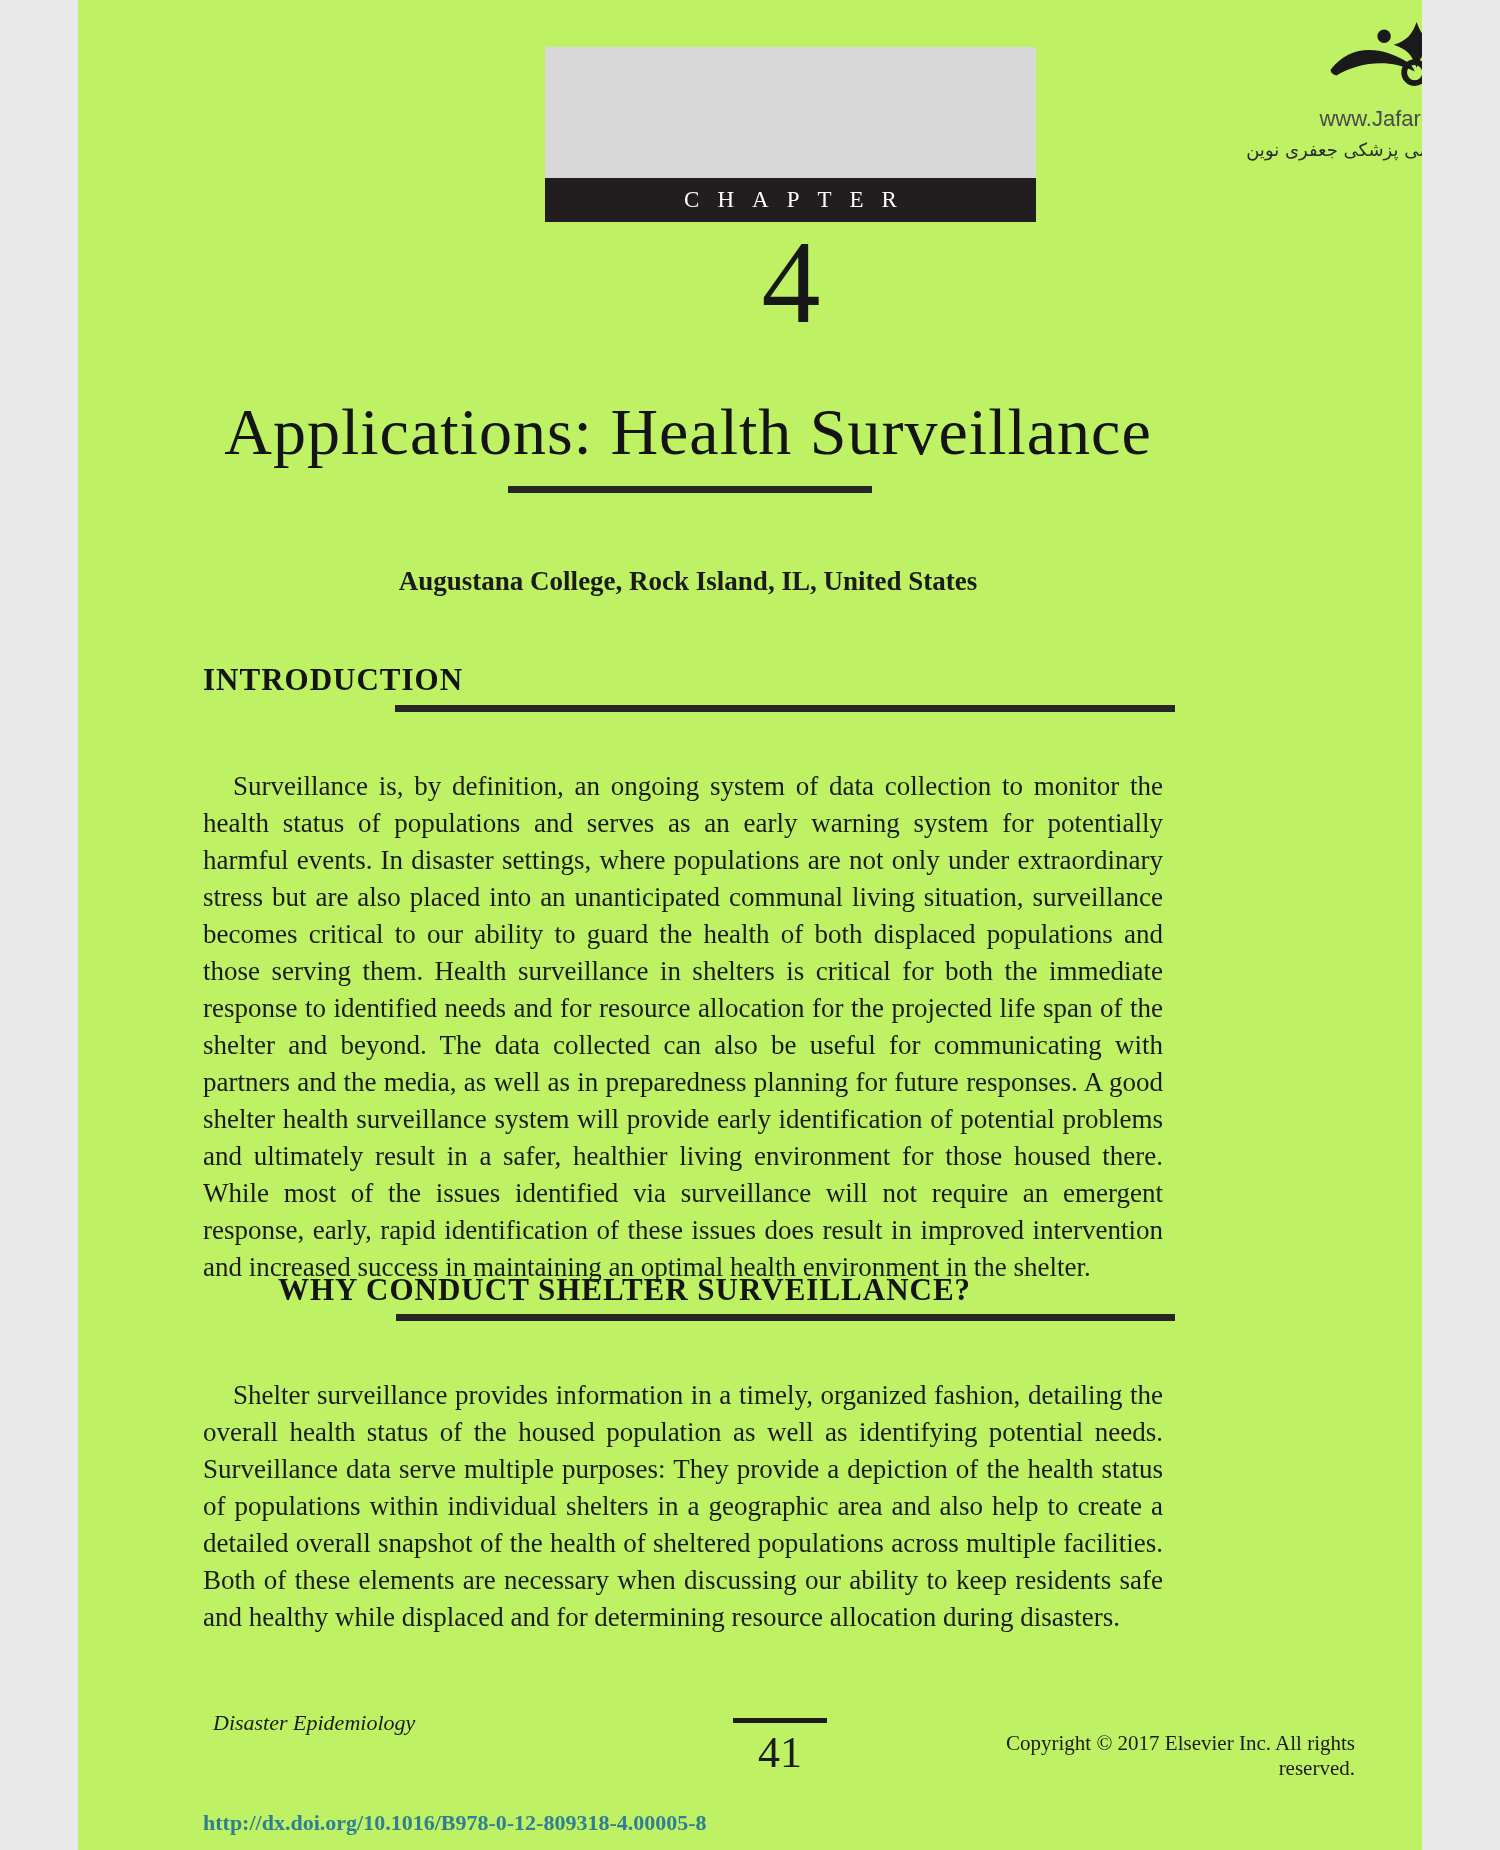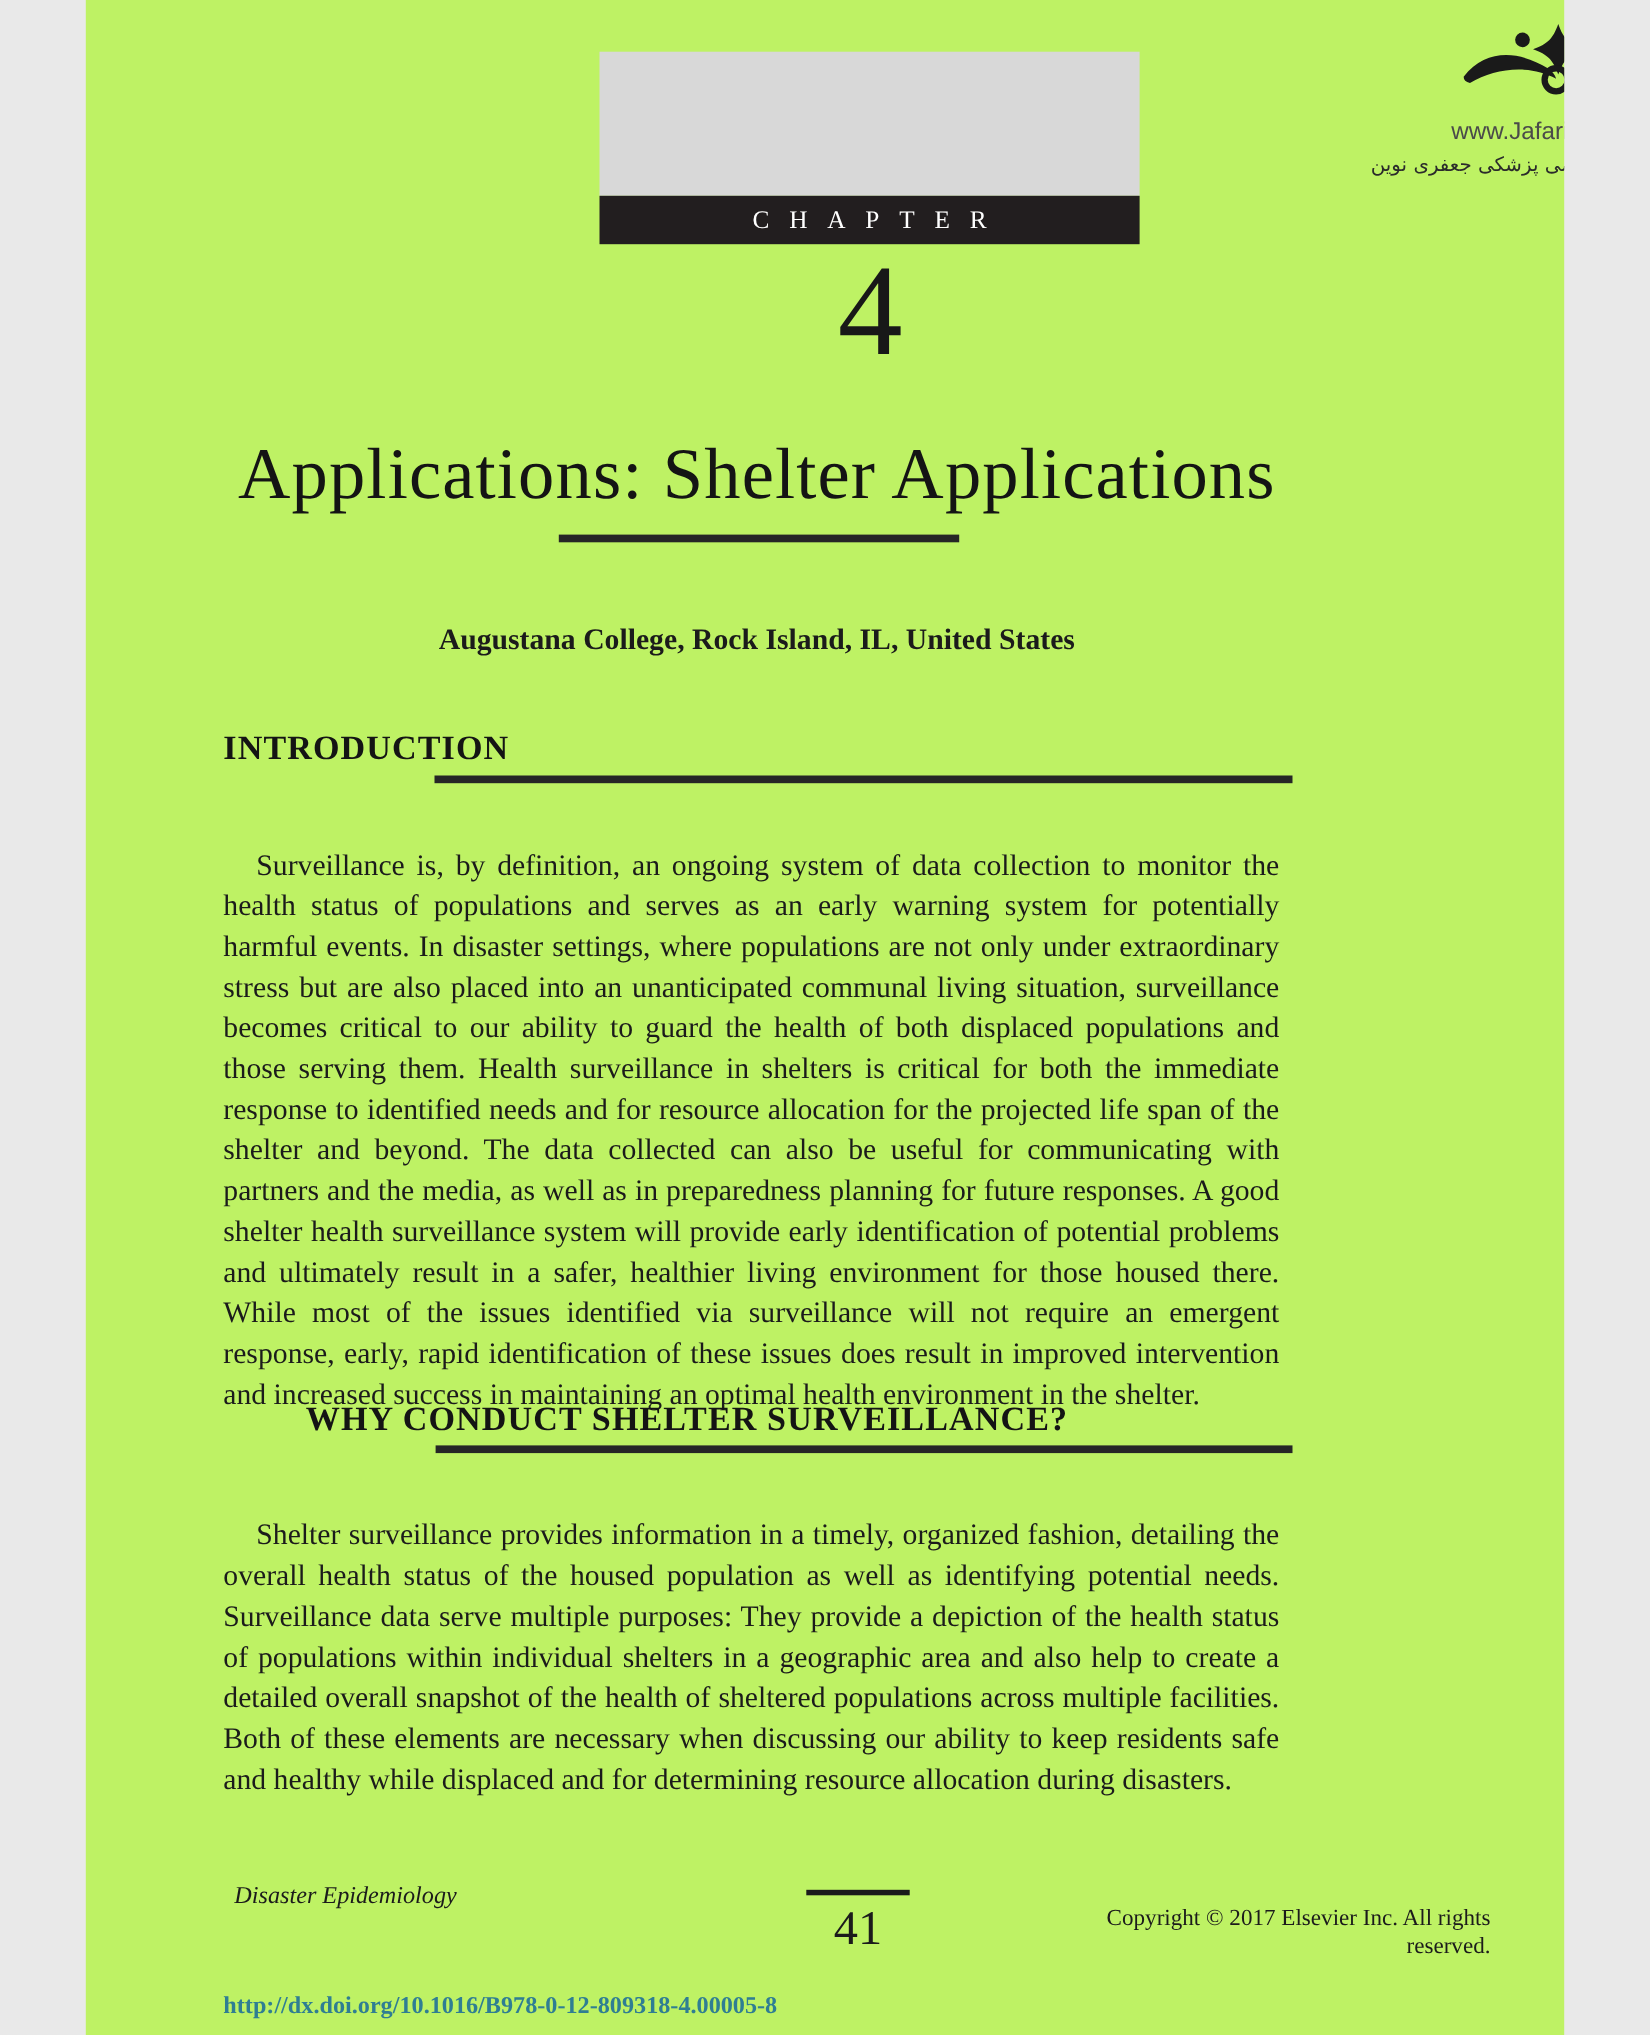--- a/index.html
+++ b/index.html
@@ -103,21 +103,21 @@
   </div>
   <div class="abs logo-url">www.JafariPub.com</div>
   <div class="abs logo-fa">فروشگاه تخصصی پزشکی جعفری نوین</div>
 
   <div class="abs chapter-gray"></div>
   <div class="abs chapter-bar">
     <span>CHAPTER</span>
   </div>
   <div class="abs chapter-number">4</div>
 
-  <h1 class="abs title">Applications: Shelter Applications</h1>
+  <h1 class="abs title">Applications: Health Surveillance</h1>
   <div class="abs title-rule"></div>
   <div class="abs affiliation">Augustana College, Rock Island, IL, United States</div>
 
   <h2 class="abs heading h-intro">INTRODUCTION</h2>
   <div class="abs rule-1"></div>
   <p class="abs para para-1">Surveillance is, by definition, an ongoing system of data collection to monitor the health status of populations and serves as an early warning system for potentially harmful events. In disaster settings, where populations are not only under extraordinary stress but are also placed into an unanticipated communal living situation, surveillance becomes critical to our ability to guard the health of both displaced populations and those serving them. Health surveillance in shelters is critical for both the immediate response to identified needs and for resource allocation for the projected life span of the shelter and beyond. The data collected can also be useful for communicating with partners and the media, as well as in preparedness planning for future responses. A good shelter health surveillance system will provide early identification of potential problems and ultimately result in a safer, healthier living environment for those housed there. While most of the issues identified via surveillance will not require an emergent response, early, rapid identification of these issues does result in improved intervention and increased success in maintaining an optimal health environment in the shelter.</p>
 
   <h2 class="abs heading h-why">WHY CONDUCT SHELTER SURVEILLANCE?</h2>
   <div class="abs rule-2"></div>
   <p class="abs para para-2">Shelter surveillance provides information in a timely, organized fashion, detailing the overall health status of the housed population as well as identifying potential needs. Surveillance data serve multiple purposes: They provide a depiction of the health status of populations within individual shelters in a geographic area and also help to create a detailed overall snapshot of the health of sheltered populations across multiple facilities. Both of these elements are necessary when discussing our ability to keep residents safe and healthy while displaced and for determining resource allocation during disasters.</p>

